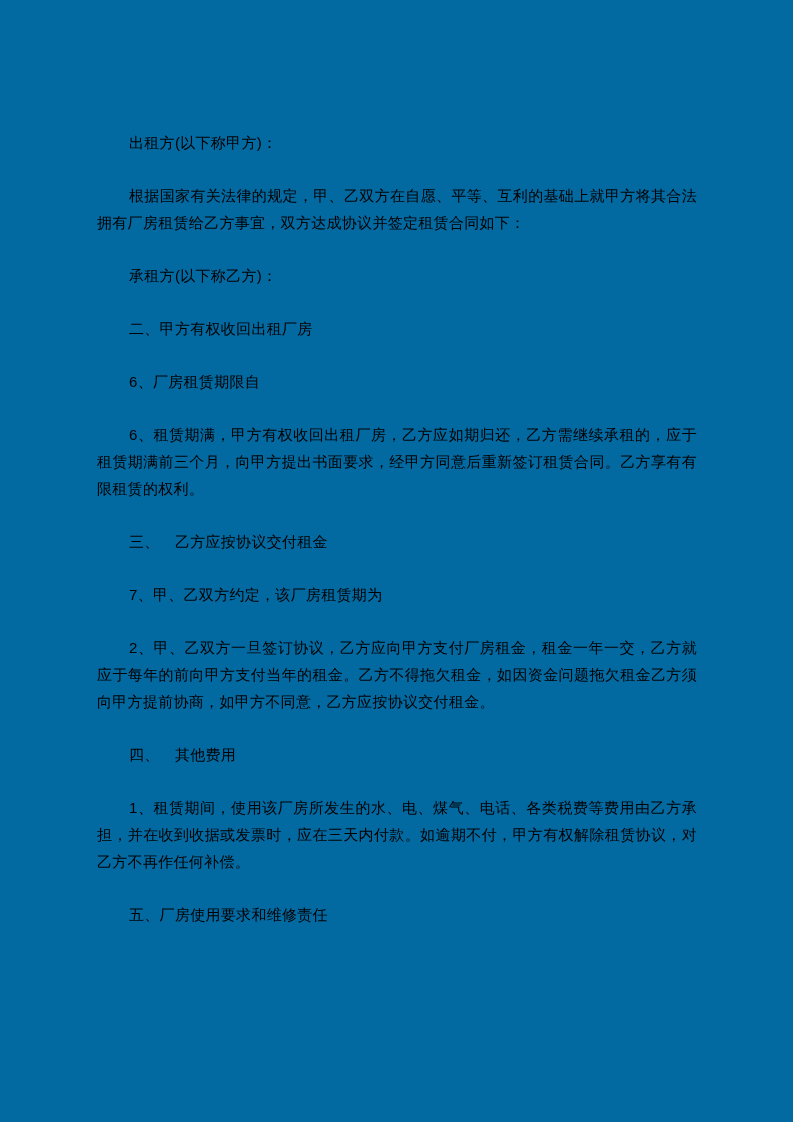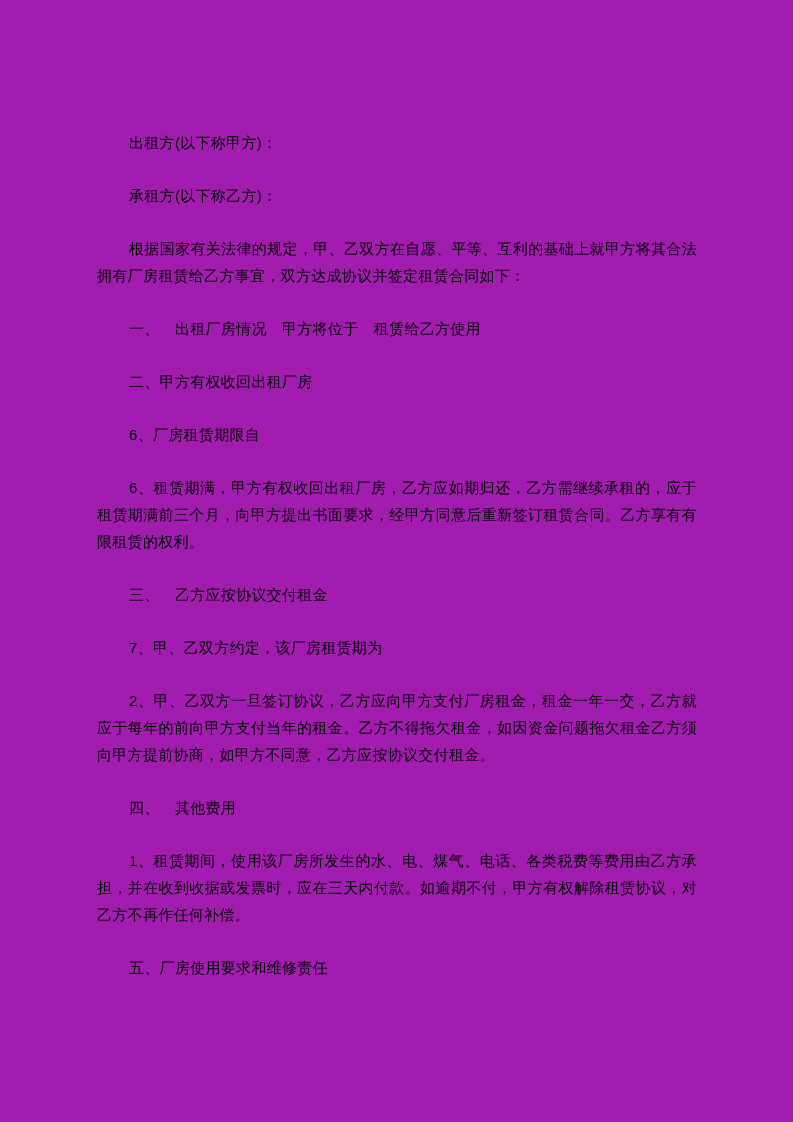--- a/index.html
+++ b/index.html
@@ -5,21 +5,21 @@
   html, body {
     margin: 0;
     padding: 0;
     background: #ffffff;
   }
   .page {
     position: relative;
     width: 793px;
     height: 1122px;
     box-sizing: border-box;
-    background: #a21caf;
+    background: #0369a1;
     color: #000000;
     padding: 129px 96px 0 97px;
     overflow: hidden;
     font-family: "Liberation Sans", "DejaVu Sans", sans-serif;
     font-size: 15px;
     line-height: 27px;
   }
   .doc-paragraph {
     margin: 0 0 26px 0;
     text-indent: 32px;
@@ -27,23 +27,22 @@
     white-space: pre-wrap;
     word-break: break-all;
     letter-spacing: 0.3px;
   }
 </style>
 </head>
 <body>
 
 <div class="page">
   <p class="doc-paragraph">出租方(以下称甲方)：</p>
+  <p class="doc-paragraph">根据国家有关法律的规定，甲、乙双方在自愿、平等、互利的基础上就甲方将其合法拥有厂房租赁给乙方事宜，双方达成协议并签定租赁合同如下：</p>
   <p class="doc-paragraph">承租方(以下称乙方)：</p>
-  <p class="doc-paragraph">根据国家有关法律的规定，甲、乙双方在自愿、平等、互利的基础上就甲方将其合法拥有厂房租赁给乙方事宜，双方达成协议并签定租赁合同如下：</p>
-  <p class="doc-paragraph">一、　出租厂房情况　甲方将位于　租赁给乙方使用</p>
   <p class="doc-paragraph">二、甲方有权收回出租厂房</p>
   <p class="doc-paragraph">6、厂房租赁期限自</p>
   <p class="doc-paragraph">6、租赁期满，甲方有权收回出租厂房，乙方应如期归还，乙方需继续承租的，应于租赁期满前三个月，向甲方提出书面要求，经甲方同意后重新签订租赁合同。乙方享有有限租赁的权利。</p>
   <p class="doc-paragraph">三、　乙方应按协议交付租金</p>
   <p class="doc-paragraph">7、甲、乙双方约定，该厂房租赁期为</p>
   <p class="doc-paragraph">2、甲、乙双方一旦签订协议，乙方应向甲方支付厂房租金，租金一年一交，乙方就应于每年的前向甲方支付当年的租金。乙方不得拖欠租金，如因资金问题拖欠租金乙方须向甲方提前协商，如甲方不同意，乙方应按协议交付租金。</p>
   <p class="doc-paragraph">四、　其他费用</p>
   <p class="doc-paragraph">1、租赁期间，使用该厂房所发生的水、电、煤气、电话、各类税费等费用由乙方承担，并在收到收据或发票时，应在三天内付款。如逾期不付，甲方有权解除租赁协议，对乙方不再作任何补偿。</p>
   <p class="doc-paragraph">五、厂房使用要求和维修责任</p>
 </div>

